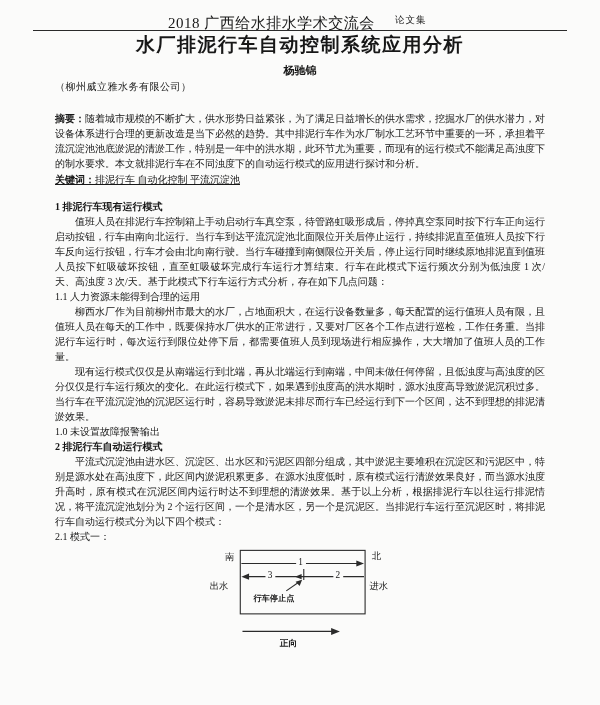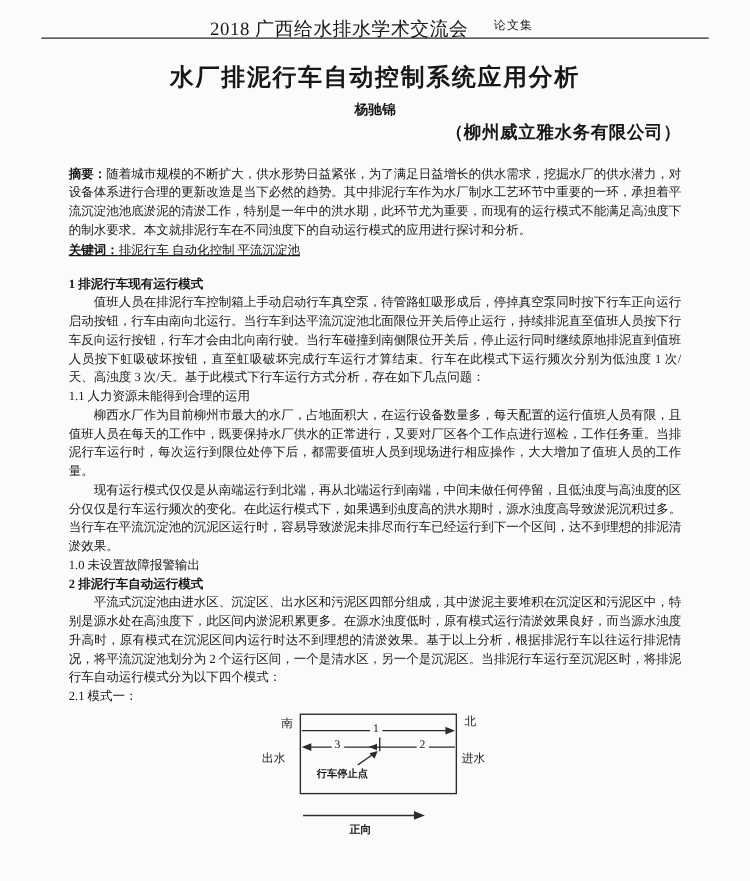--- a/index.html
+++ b/index.html
@@ -10,23 +10,23 @@
     font-family:"Liberation Serif","DejaVu Serif",serif;
     overflow:hidden;
   }
   .page{padding:10px 55px 0 55px;position:relative;}
   
   .running-head{position:relative;height:22px;}
   .rh-conf{position:absolute;left:113px;top:4px;font-size:15px;letter-spacing:.5px;}
   .rh-coll{position:absolute;left:340px;top:4px;font-size:9.5px;letter-spacing:1px;}
   .rh-rule{position:absolute;left:-22px;right:-22px;top:20px;border-bottom:1.6px solid #2a2a2a;}
   
-  .title{margin-top:17px;text-align:center;font-size:19px;font-weight:bold;letter-spacing:1.5px;}
+  .title{text-align:center;font-size:19px;font-weight:bold;letter-spacing:1.5px;}
   .author{margin-top:5px;text-align:center;font-size:11px;font-weight:bold;}
-  .affil{margin-top:2px;text-align:right;font-size:14px;font-weight:bold;letter-spacing:.5px;}
+  .affil{margin-top:2px;text-align:left;font-size:10px;font-weight:normal;letter-spacing:.5px;}
   
   .flow{font-size:10px;line-height:15px;text-align:justify;margin:0;}
   .indent{text-indent:2em;}
   .abstract-block{margin-top:17px;}
   .kw{margin-top:1px;text-decoration:underline;}
   .sec-gap{margin-top:12px;}
   .sec-main{font-weight:bold;}
   .sec-sub{font-weight:normal;}
   b.lbl{font-weight:bold;}
   

